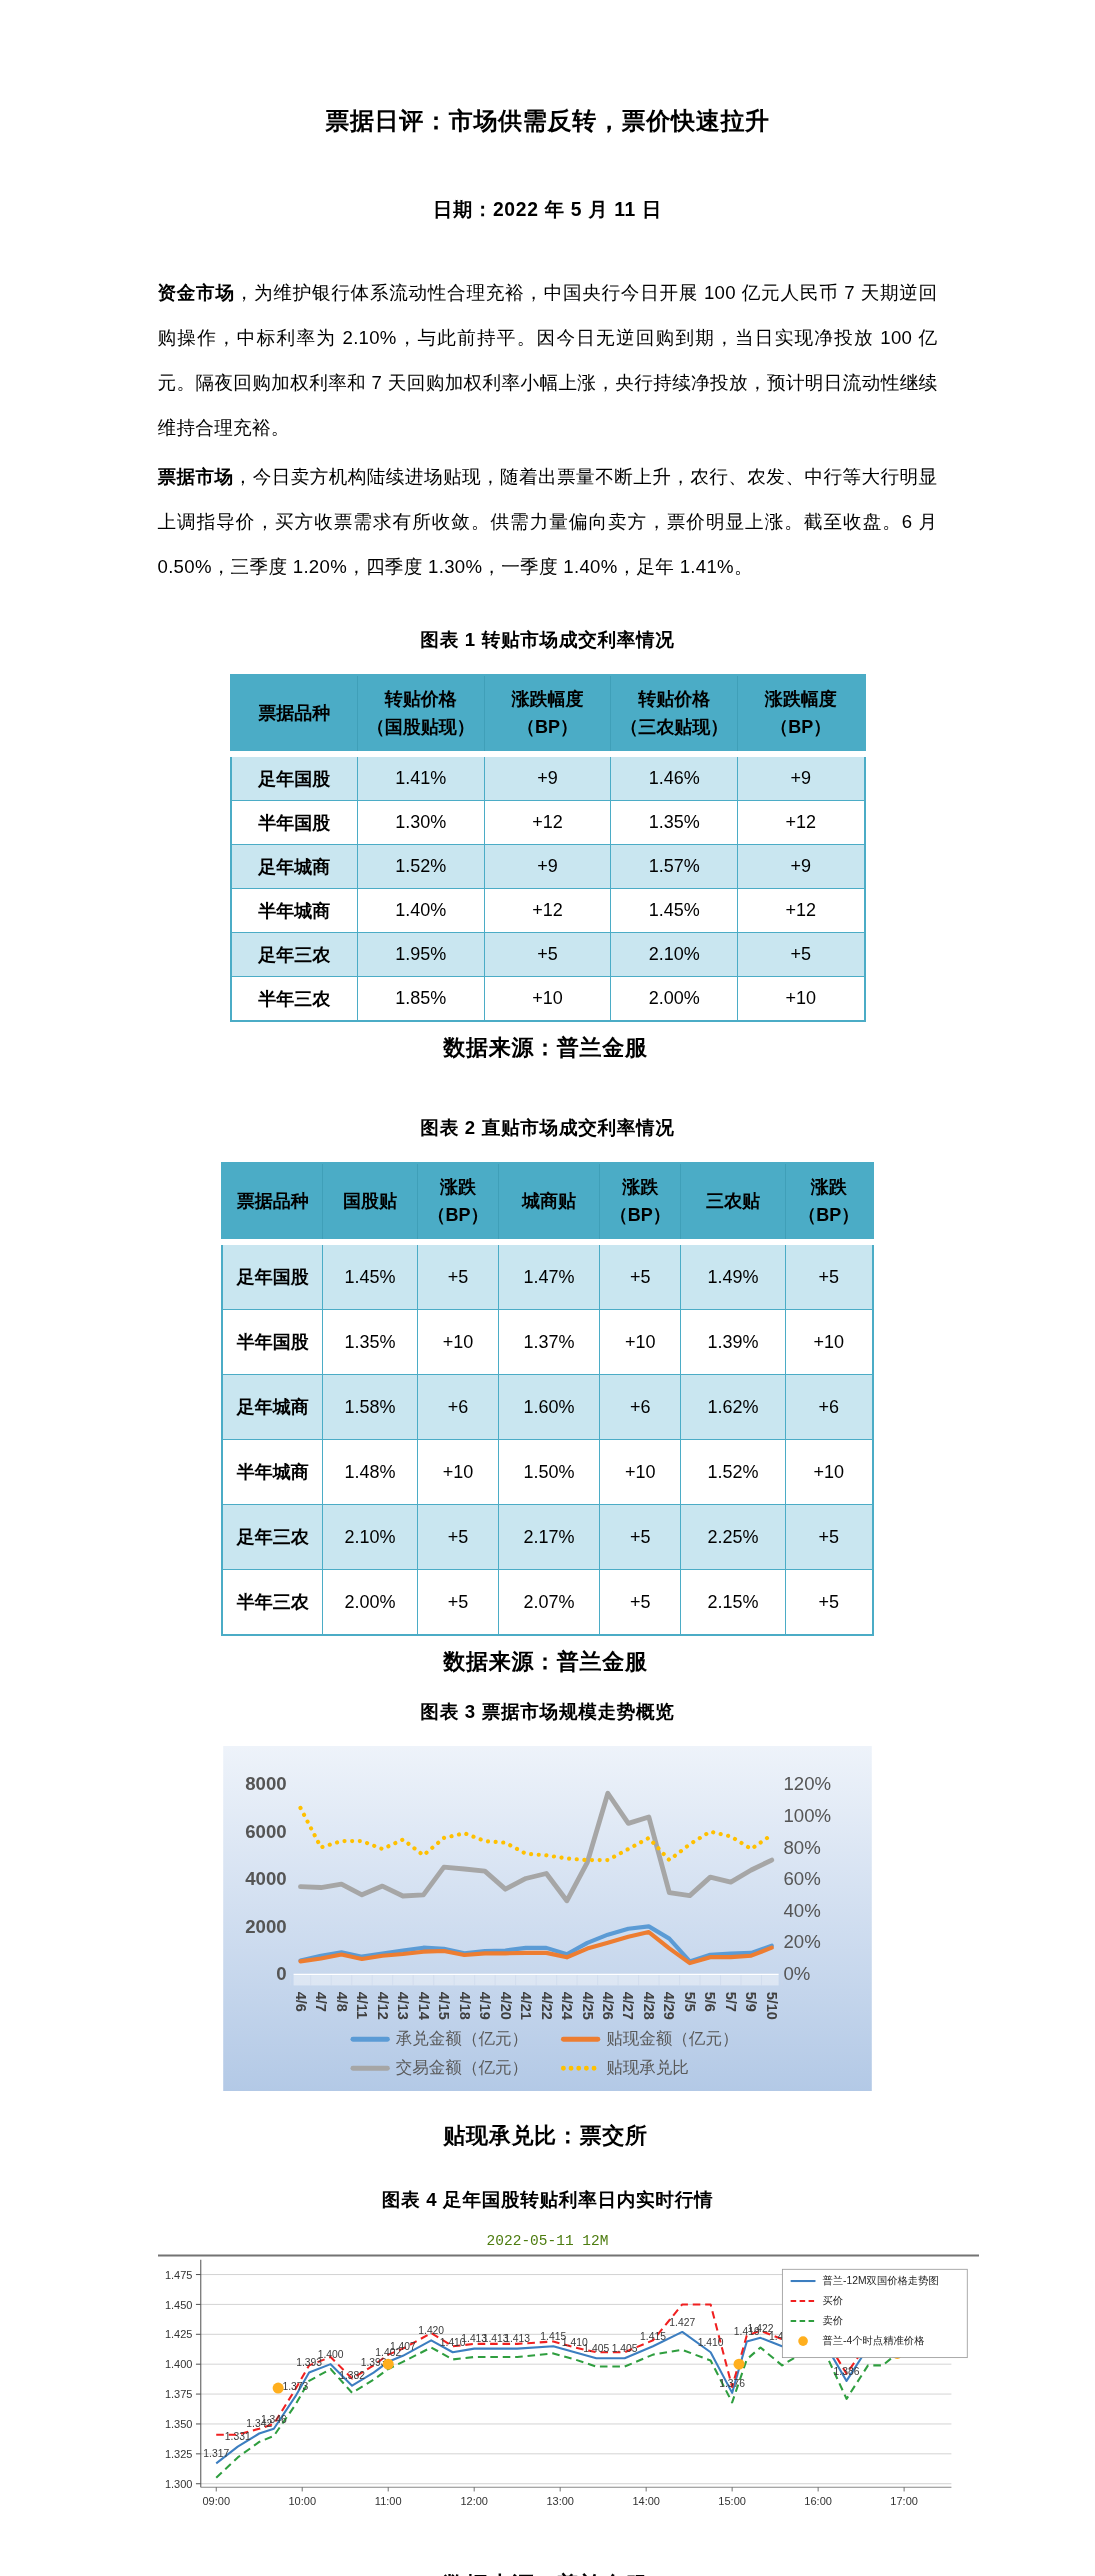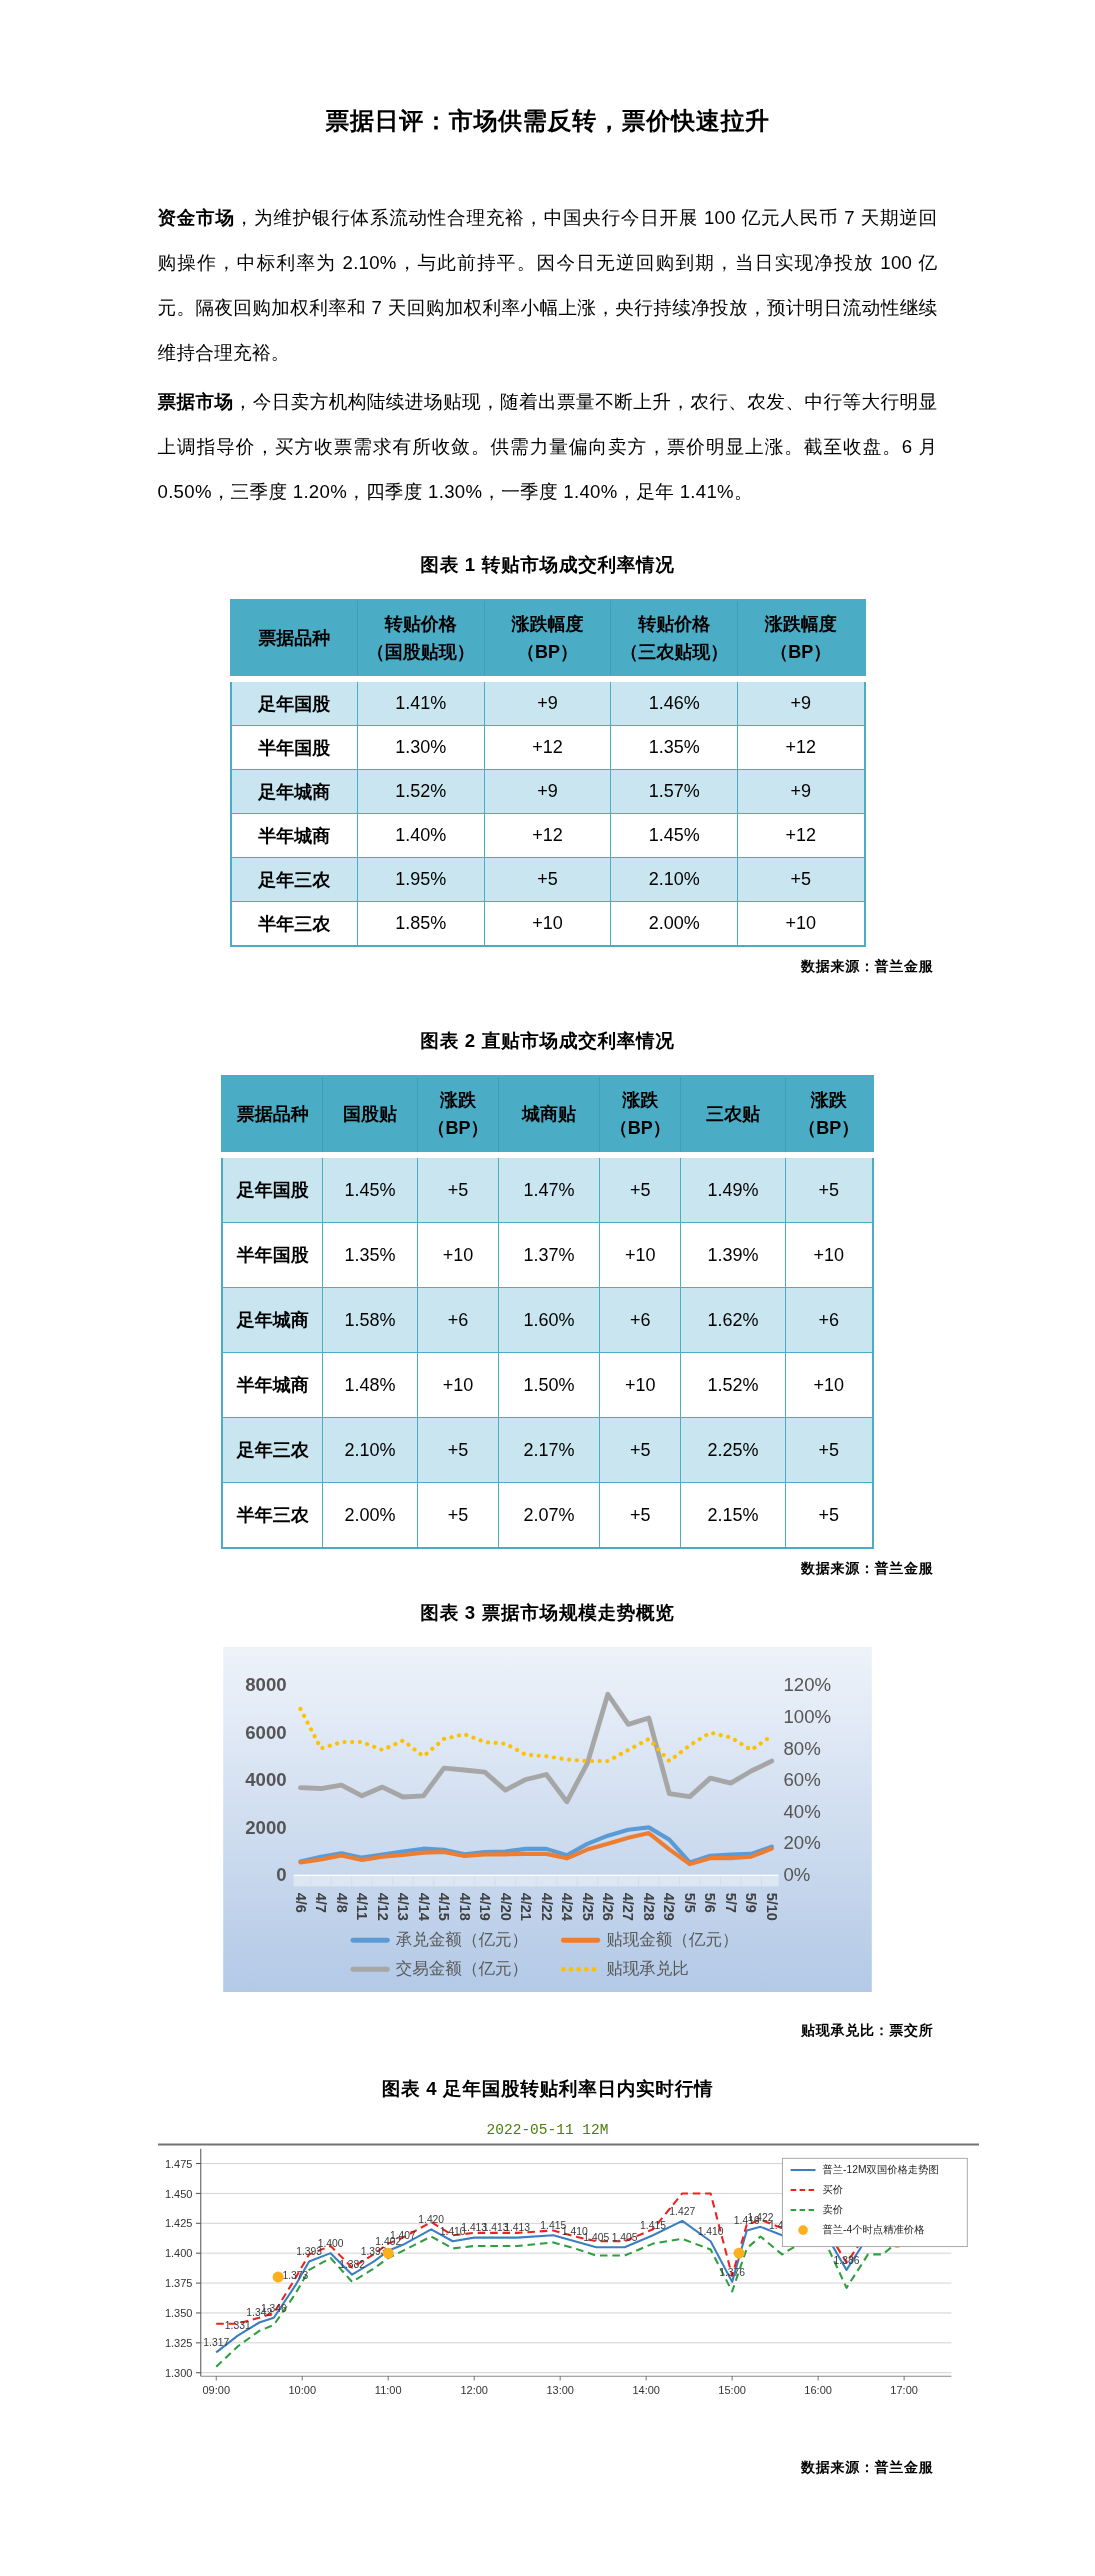--- a/index.html
+++ b/index.html
@@ -17,21 +17,21 @@
     text-align:center;font-size:19.3px;font-weight:bold;margin:0 0 48px 0;letter-spacing:0.7px;
   }
   .para{
     font-size:18.6px;line-height:2.42;text-align:justify;margin:0 0 4.1px 0;letter-spacing:0.3px;
   }
   .para .lead{font-weight:bold;}
   .fig-caption{
     text-align:center;font-size:18.6px;font-weight:bold;margin:37px 0 21px 0;letter-spacing:0.7px;
   }
   .fig-source{
-    text-align:right;font-size:14px;font-weight:bold;margin:11px 4.1px 0 0;letter-spacing:0.7px;
+    text-align:center;font-size:22px;font-weight:bold;margin:11px 4.1px 0 0;letter-spacing:0.7px;
   }
   
   table.rate-table{
     border-collapse:collapse;margin:0 auto;table-layout:fixed;
     border:2.1px solid #4bacc6;
   }
   table.rate-table th{
     background:#4bacc6;color:#000;font-size:18px;font-weight:bold;
     padding:9.7px 2.8px;white-space:pre-line;line-height:1.55;
     border-left:1.4px solid #3f9fb8;border-right:1.4px solid #3f9fb8;
@@ -58,20 +58,21 @@
     margin:19.3px 0 5.5px 0;
   }
   svg text{font-family:"Liberation Sans","DejaVu Sans",sans-serif;}
 </style>
 </head>
 <body>
 
 <div class="page">
 
   <h1 class="doc-title">票据日评：市场供需反转，票价快速拉升</h1>
+  <div class="doc-date">日期：2022 年 5 月 11 日</div>
 
   <p class="para"><span class="lead">资金市场</span><span>，为维护银行体系流动性合理充裕，中国央行今日开展 100 亿元人民币 7 天期逆回购操作，中标利率为 2.10%，与此前持平。因今日无逆回购到期，当日实现净投放 100 亿元。隔夜回购加权利率和 7 天回购加权利率小幅上涨，央行持续净投放，预计明日流动性继续维持合理充裕。</span></p>
 
   <p class="para"><span class="lead">票据市场</span><span>，今日卖方机构陆续进场贴现，随着出票量不断上升，农行、农发、中行等大行明显上调指导价，买方收票需求有所收敛。供需力量偏向卖方，票价明显上涨。截至收盘。6 月 0.50%，三季度 1.20%，四季度 1.30%，一季度 1.40%，足年 1.41%。</span></p>
 
   <div class="fig-caption">图表 1 转贴市场成交利率情况</div>
   <table class="rate-table" id="table-fig1">
       <colgroup>
         <col style="width: 20%;">
         <col style="width: 20%;">

